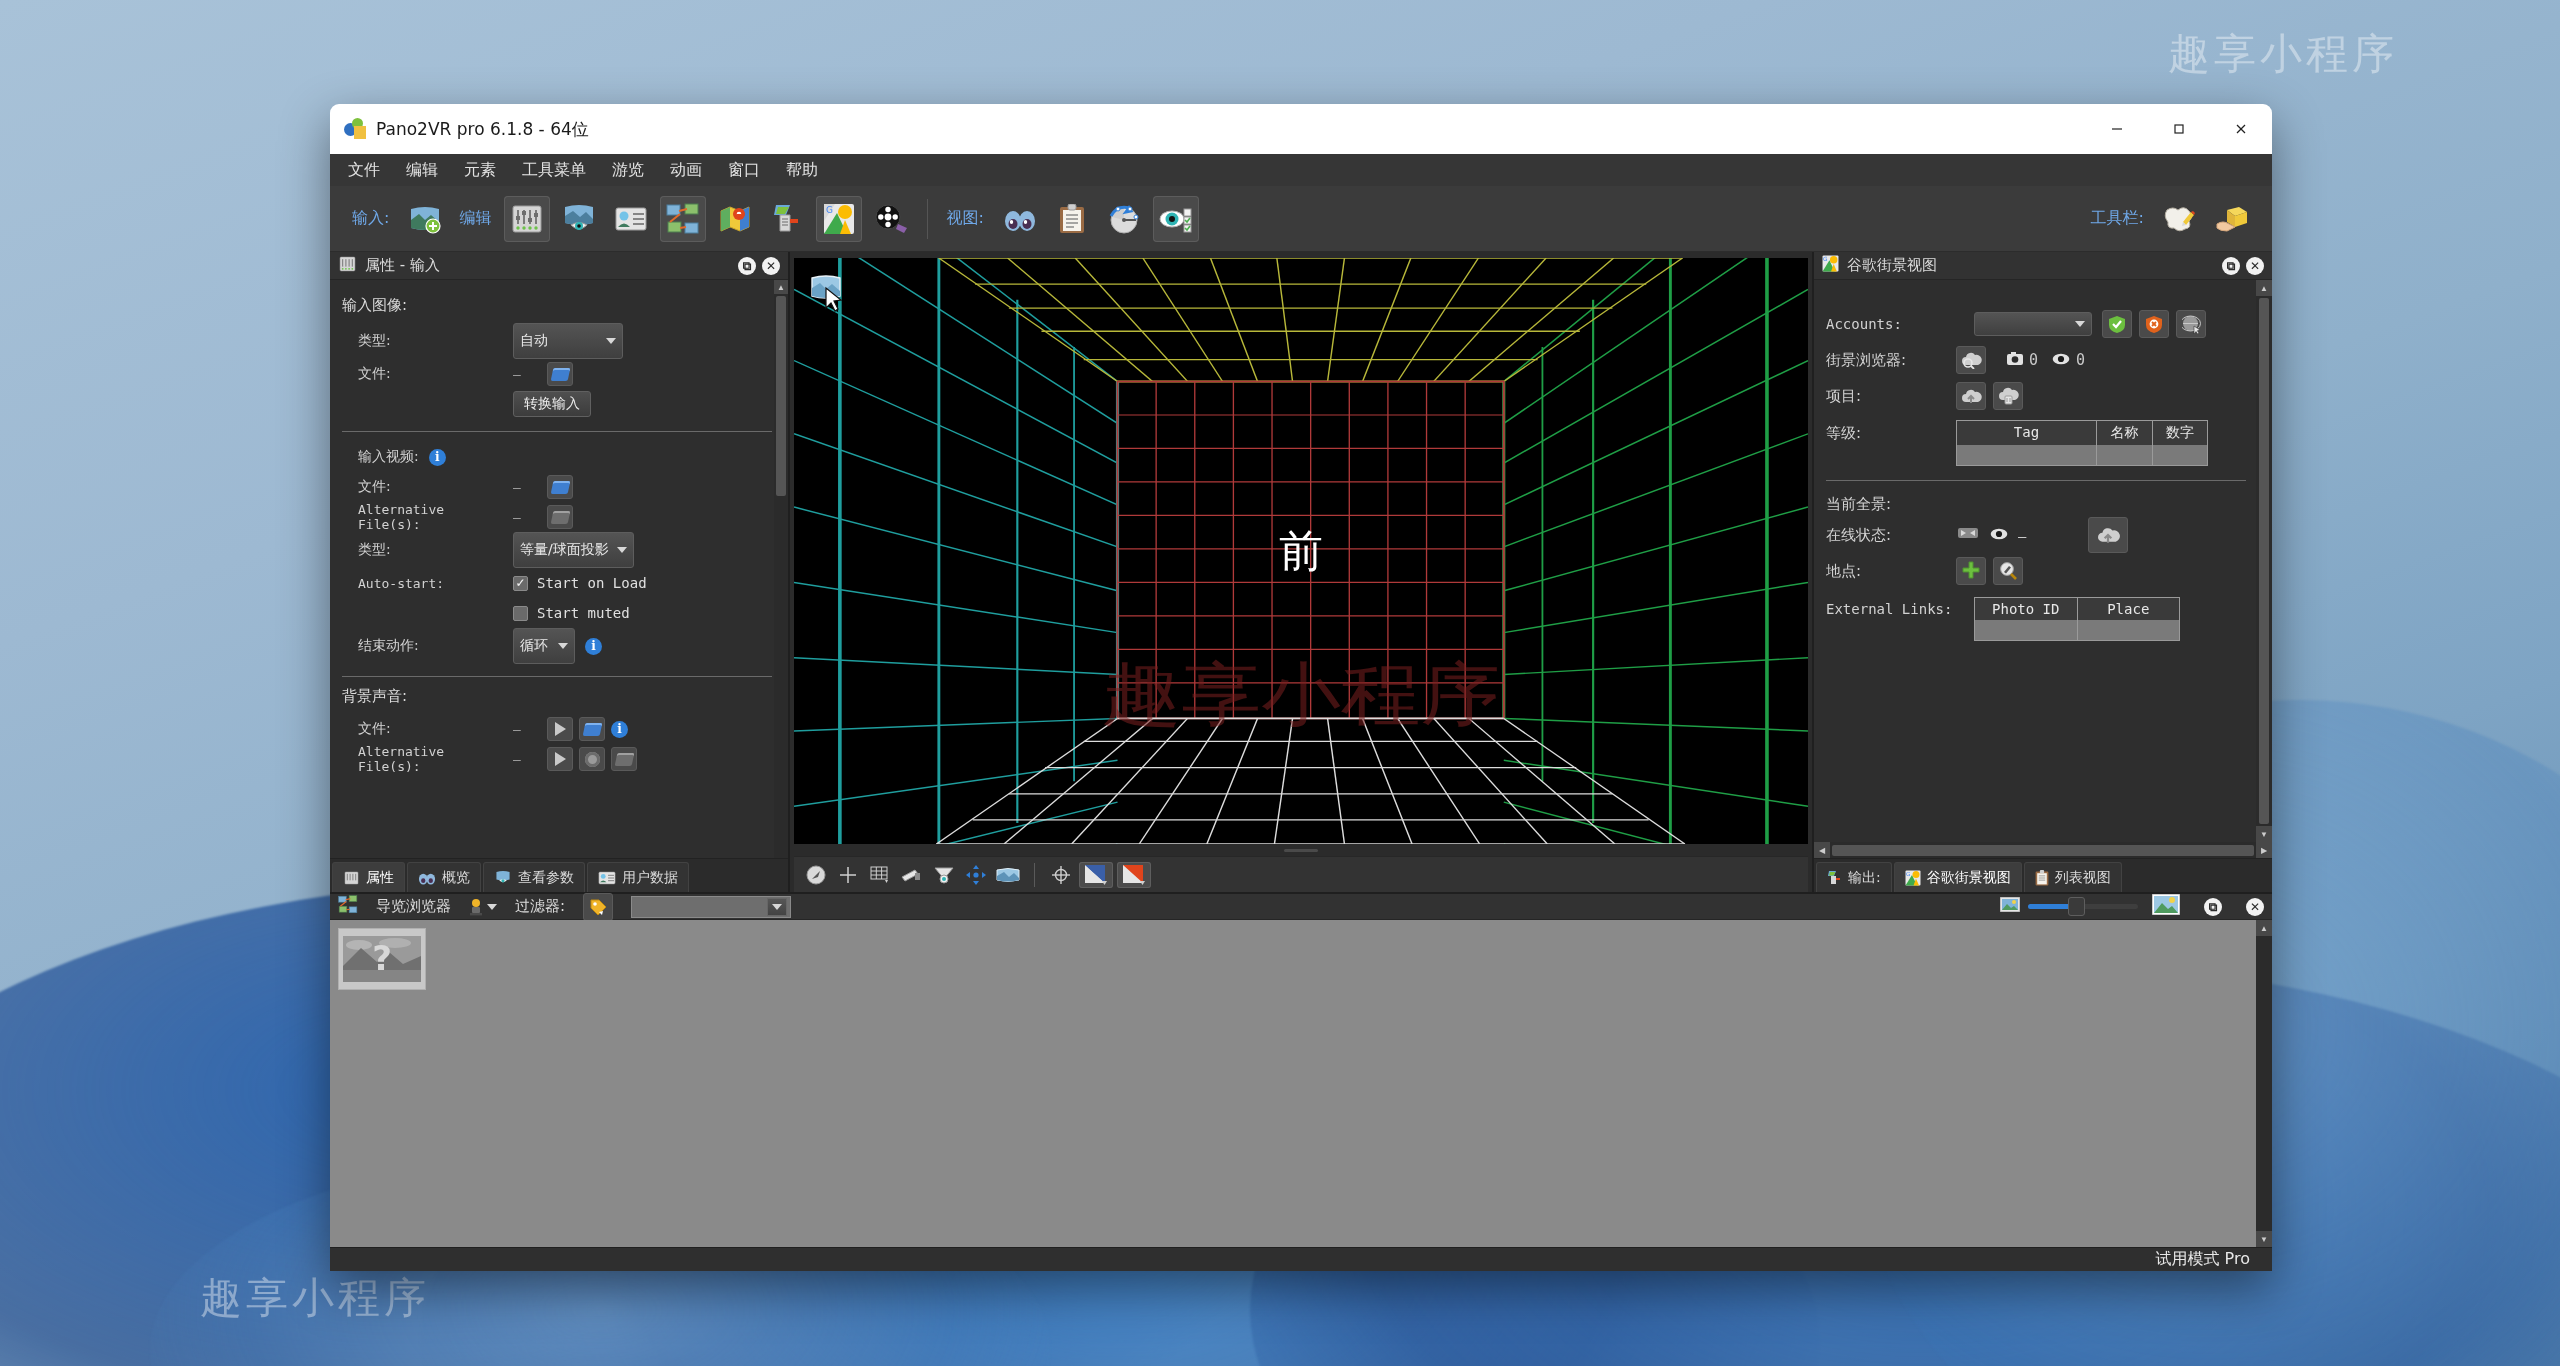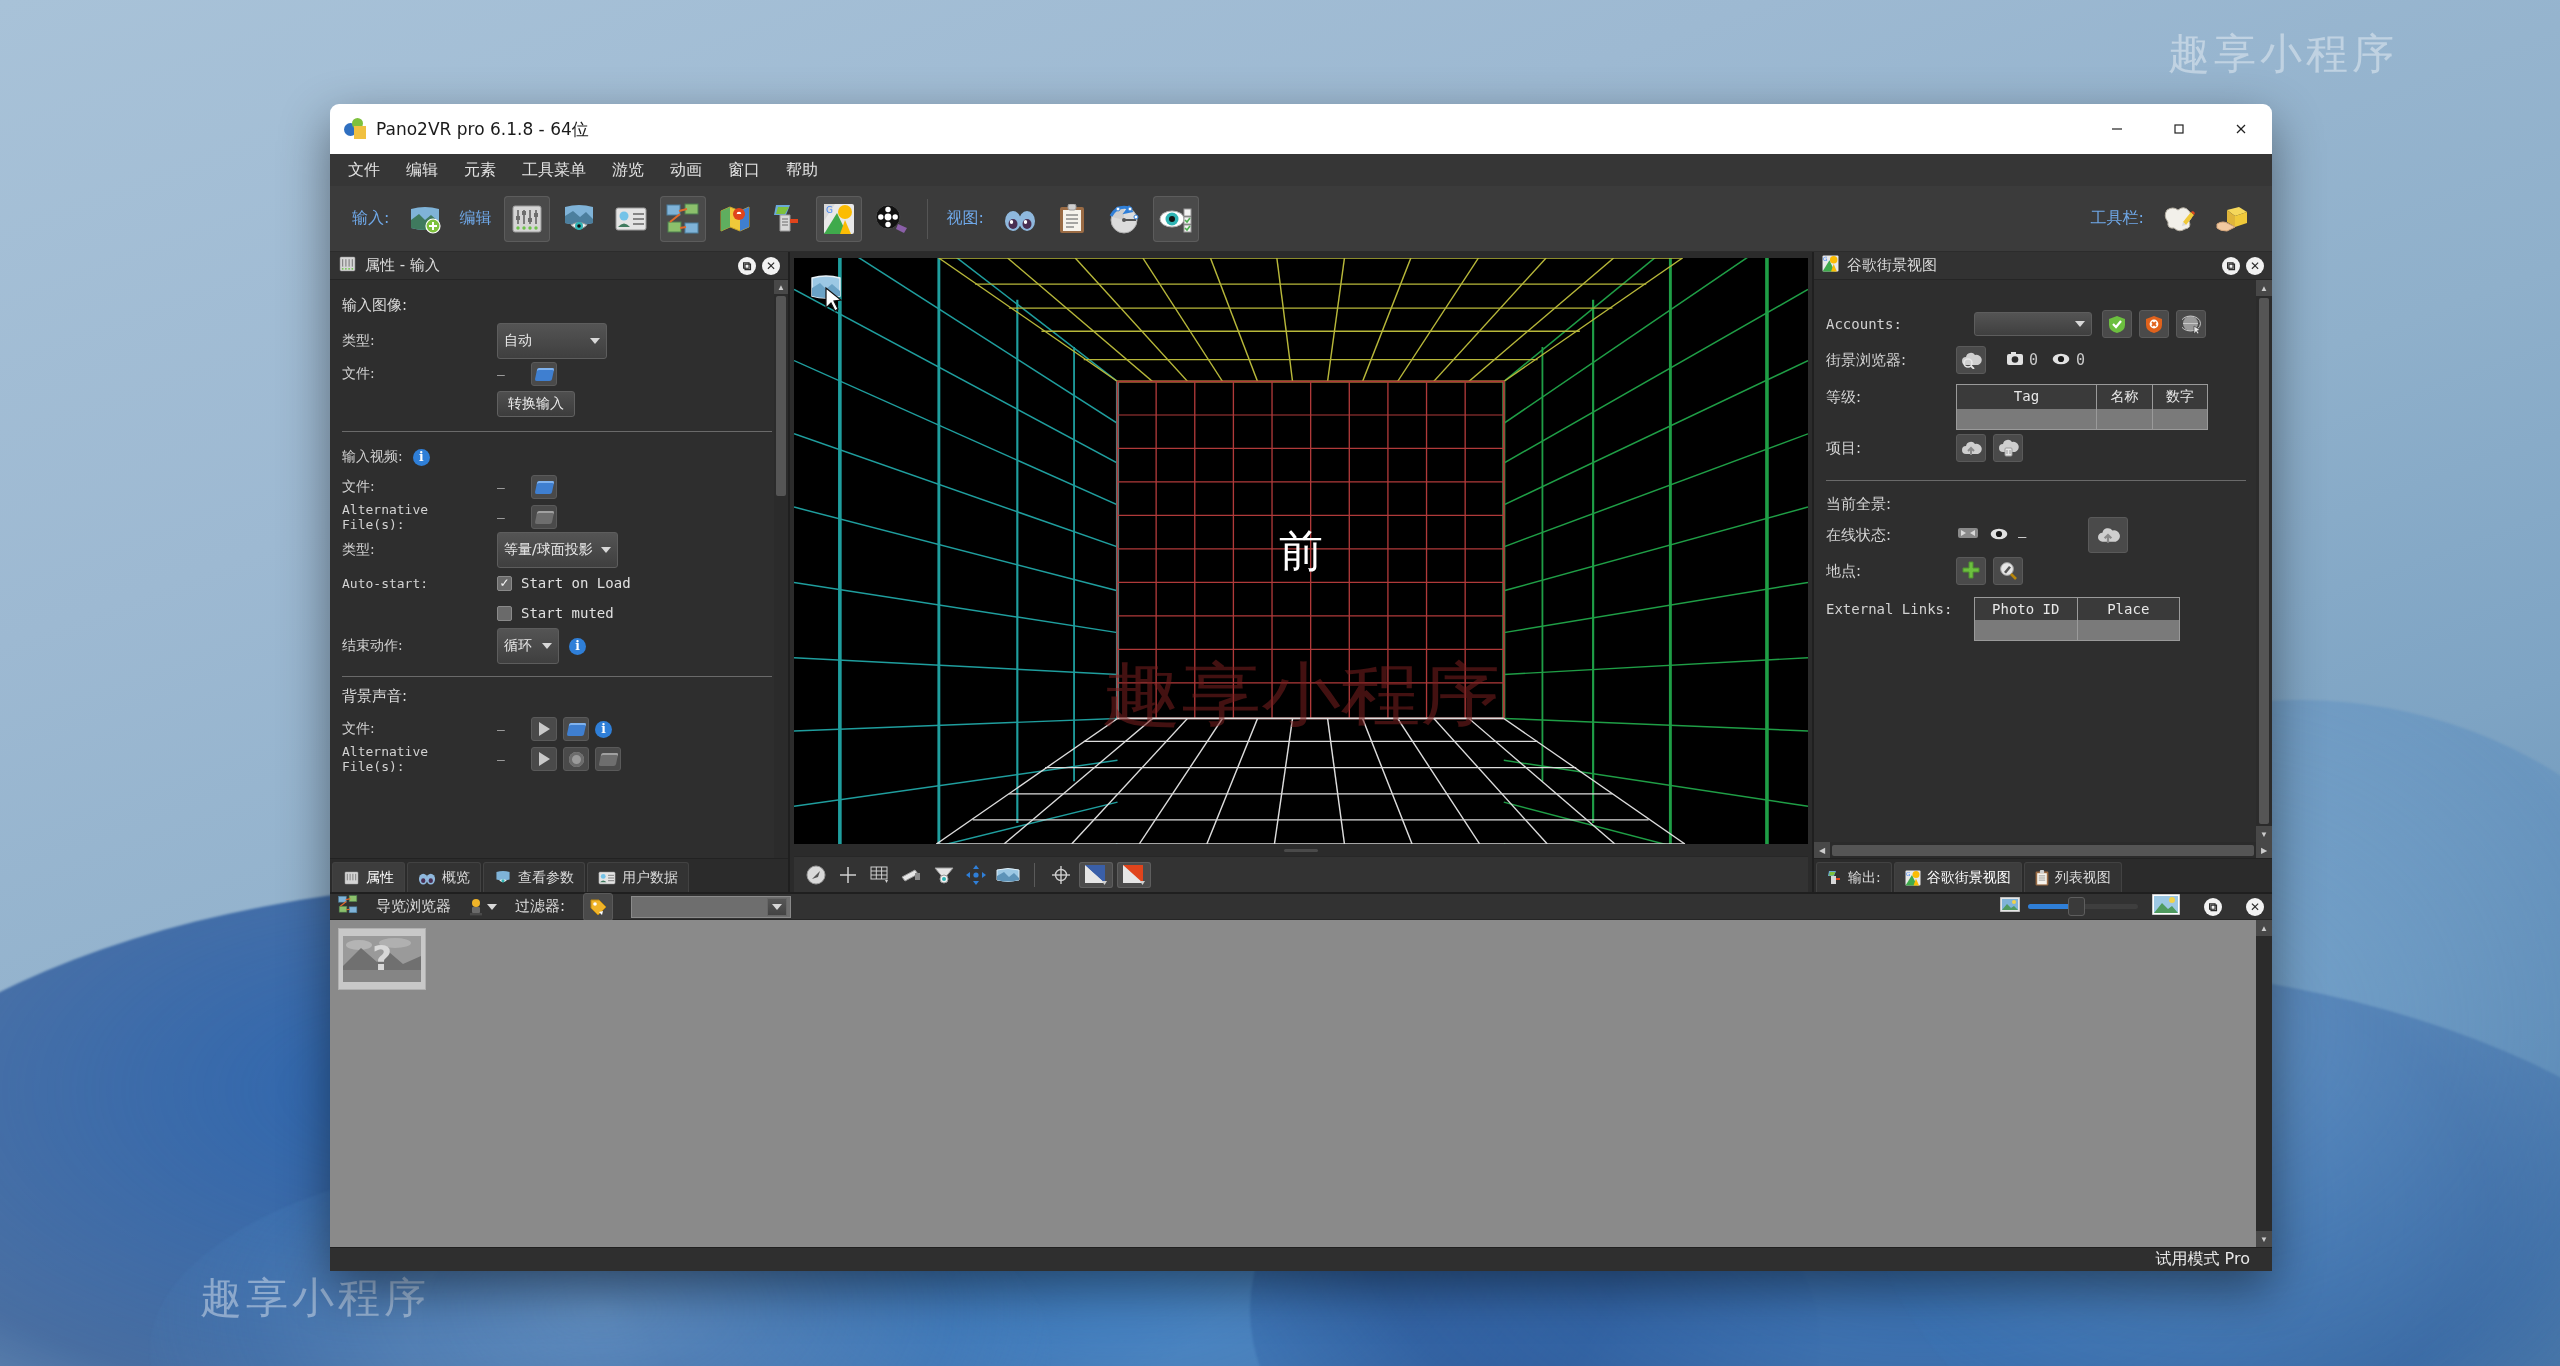--- a/index.html
+++ b/index.html
@@ -66,21 +66,21 @@
             font-family:"DejaVu Sans", sans-serif; font-weight:bold;}
 
   
   #left-panel { width:460px; border-right:2px solid #1f1f1f; }
   .prop-body { flex:1; overflow:hidden; position:relative; padding:12px 0 0 0; }
   .prop-scroll { position:absolute; right:0; top:0; width:14px; height:100%; background:#2b2b2b; }
   .scroll-arrow { width:14px; height:14px; background:#484848; display:flex; align-items:center; justify-content:center;
                   color:#ccc; font-size:8px; }
   .scroll-thumb { width:10px; margin:2px; background:#555; border-radius:2px; }
   .sec-title { color:#dcdcdc; font-size:15px; margin:4px 0 8px 12px; font-family:"DejaVu Sans", sans-serif;}
-  .row { display:flex; align-items:center; min-height:30px; padding-left:12px; padding-right:18px; }
+  .row { display:flex; align-items:center; min-height:30px; padding-left:28px; padding-right:18px; }
   .row .lab { color:#d2d2d2; font-size:14px; width:155px; flex-shrink:0; font-family:"DejaVu Sans", sans-serif;}
   .row .lab.mono { font-family:"DejaVu Sans Mono", monospace; font-size:13px;}
   .dash { color:#9a9a9a; font-size:14px; width:34px; }
   .combo { height:36px; min-width:118px; background:linear-gradient(#545454,#3f3f3f); border:1px solid #5d5d5d;
            border-radius:3px; display:flex; align-items:center; padding:0 6px; color:#eaeaea; font-size:14px;
            font-family:"DejaVu Sans", sans-serif; justify-content:space-between; gap:8px;}
   .combo.sm{min-width:62px;}
   .caret { width:0;height:0;border-left:5px solid transparent;border-right:5px solid transparent;border-top:6px solid #d8d8d8;}
   .iconbtn { width:26px;height:24px;background:#4a4a4a;border:1px solid #5a5a5a;border-radius:3px;
              display:flex;align-items:center;justify-content:center;margin-right:6px;}
@@ -852,51 +852,51 @@
               <span style="margin-left:8px">
                 <svg width="18" height="12" viewBox="0 0 18 12">
                     <ellipse cx="9" cy="6" rx="8.3" ry="5.2" fill="#e2e2e2"></ellipse>
                     <circle cx="9" cy="6" r="3.1" fill="#1a1a1a"></circle>
                   </svg>
               </span>
               <span style="color:#c9c9c9;font-size:15px;font-family:'DejaVu Sans Mono',monospace">0</span>
             </span>
           </div>
 
+          <div class="gsv-row">
+            <span class="gsv-lab">项目:</span>
+            <span class="sqbtn">
+              <svg width="22" height="18" viewBox="0 0 22 18">
+                  <path d="M6 15 a4 4 0 0 1 0-8 a5 5 0 0 1 9-2 a4 4 0 0 1 3 10 Z" fill="#cfcfcf"></path>
+                  <path d="M11 16 L11 9 M8 12 L11 9 L14 12" stroke="#8a8a8a" stroke-width="2" fill="none"></path>
+                </svg>
+            </span>
+            <span class="sqbtn">
+              <svg width="22" height="18" viewBox="0 0 22 18">
+                  <path d="M6 13 a4 4 0 0 1 0-8 a5 5 0 0 1 9-2 a4 4 0 0 1 3 10 Z" fill="#cfcfcf"></path>
+                  <rect x="8" y="9" width="7" height="8" rx="1" fill="#e6e6e6" stroke="#9a9a9a"></rect>
+                  <line x1="10" y1="11" x2="10" y2="15" stroke="#9a9a9a"></line>
+                  <line x1="13" y1="11" x2="13" y2="15" stroke="#9a9a9a"></line>
+                </svg>
+            </span>
+          </div>
+
           <div class="gsv-row" style="align-items:flex-start;margin-top:6px">
             <span class="gsv-lab" style="padding-top:4px">等级:</span>
             <span class="tbl" style="width:252px">
               <span class="tbl-hdr">
                 <div style="flex:1">Tag</div>
                 <div style="width:56px">名称</div>
                 <div style="width:54px">数字</div>
               </span>
               <span class="tbl-row">
                 <div style="flex:1"></div>
                   <div style="width:56px"></div>
                   <div style="width:54px"></div>
               </span>
-            </span>
-          </div>
-
-          <div class="gsv-row">
-            <span class="gsv-lab">项目:</span>
-            <span class="sqbtn">
-              <svg width="22" height="18" viewBox="0 0 22 18">
-                  <path d="M6 15 a4 4 0 0 1 0-8 a5 5 0 0 1 9-2 a4 4 0 0 1 3 10 Z" fill="#cfcfcf"></path>
-                  <path d="M11 16 L11 9 M8 12 L11 9 L14 12" stroke="#8a8a8a" stroke-width="2" fill="none"></path>
-                </svg>
-            </span>
-            <span class="sqbtn">
-              <svg width="22" height="18" viewBox="0 0 22 18">
-                  <path d="M6 13 a4 4 0 0 1 0-8 a5 5 0 0 1 9-2 a4 4 0 0 1 3 10 Z" fill="#cfcfcf"></path>
-                  <rect x="8" y="9" width="7" height="8" rx="1" fill="#e6e6e6" stroke="#9a9a9a"></rect>
-                  <line x1="10" y1="11" x2="10" y2="15" stroke="#9a9a9a"></line>
-                  <line x1="13" y1="11" x2="13" y2="15" stroke="#9a9a9a"></line>
-                </svg>
             </span>
           </div>
 
           <div class="divider" style="margin:14px 26px 10px 12px"></div>
 
           <div class="gsv-row" style="min-height:26px">
             <span class="gsv-lab">当前全景:</span>
           </div>
 
           <div class="gsv-row">

